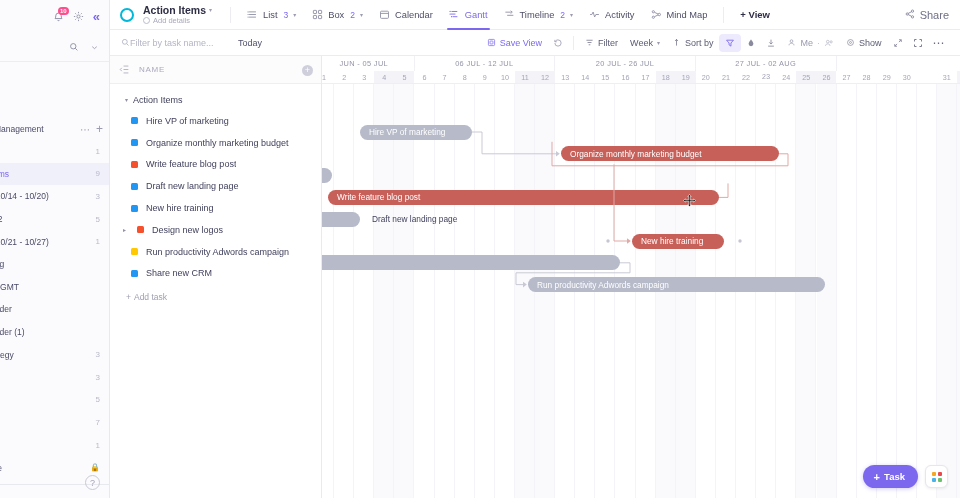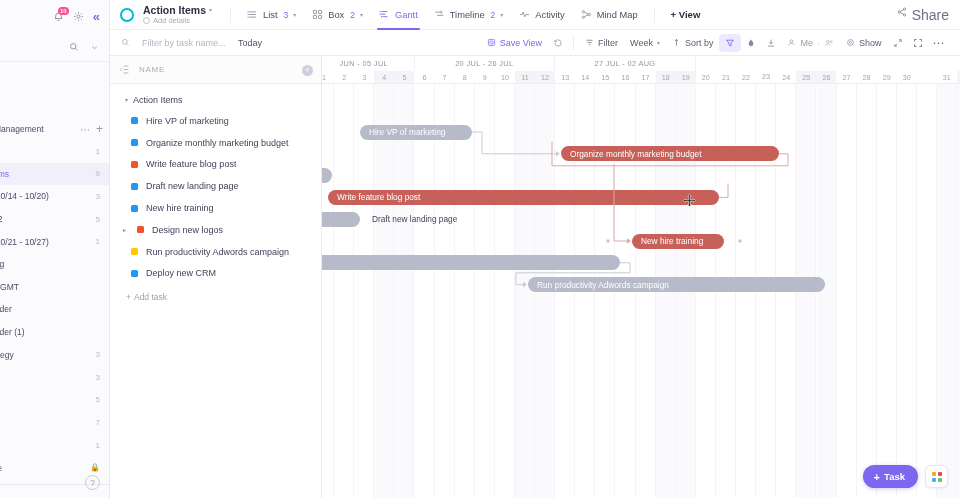--- a/index.html
+++ b/index.html
@@ -114,31 +114,31 @@
   .vtab.active { color: #7b68ee; font-weight: 400; }
   .vtab.active::after {
     content: ''; position: absolute; left: 6px; right: 6px; bottom: 0;
     height: 2px; background: #7b68ee; border-radius: 1px;
   }
   .vtab svg { flex: 0 0 auto; }
   .vtab-add { font-size: 9.5px; font-weight: 700; color: #2d2d45; }
   .hdr-right { margin-left: auto; display: flex; align-items: center; padding-right: 11px; }
   .share {
     display: flex; align-items: flex-start; gap: 5px;
-    font-size: 14px; color: #6f6f88; cursor: pointer;
+    font-size: 11px; color: #6f6f88; cursor: pointer;
   }
 
   
   .tbar {
     height: 26px; display: flex; align-items: center;
     border-bottom: 1px solid #ebebf1; background: #fff;
     flex: 0 0 26px; padding-left: 11px;
   }
   .tb-search {
-    display: flex; align-items: center; gap: 12px;
+    display: flex; align-items: center; gap: 0;
     font-size: 9px; color: #b4b4c6; width: 105px;
   }
   .tb-today {
     font-size: 9px; color: #50506c; margin-left: 12px; cursor: pointer;
   }
   .tbar-right {
     margin-left: auto; display: flex; align-items: center;
     gap: 0; padding-right: 10px;
   }
   .tb-item {
@@ -415,20 +415,27 @@
             <svg width="11" height="11" viewBox="0 0 16 16" fill="none" stroke="#8f8fa5" stroke-width="1.3" color="#8f8fa5">
               <rect x="2" y="2" width="4.6" height="4.6" rx="0.7"></rect>
               <rect x="9.4" y="2" width="4.6" height="4.6" rx="0.7"></rect>
               <rect x="2" y="9.4" width="4.6" height="4.6" rx="0.7"></rect>
               <rect x="9.4" y="9.4" width="4.6" height="4.6" rx="0.7"></rect>
             </svg>
             <span>Box</span>
             <span class="tnum">2</span>
             <span class="tcar">▾</span>
           </div>
+          <div class="vtab">
+            <svg width="11" height="11" viewBox="0 0 16 16" fill="none" stroke="#8f8fa5" stroke-width="1.3" color="#8f8fa5">
+              <rect x="2.2" y="3.2" width="11.6" height="10.4" rx="1.4"></rect>
+              <path d="M2.2 6.4h11.6"></path>
+            </svg>
+            <span>Calendar</span>
+          </div>
           <div class="vtab active">
             <svg width="11" height="11" viewBox="0 0 16 16" fill="none" stroke="#7b68ee" stroke-width="1.3" color="#7b68ee">
               <path d="M3.6 3.6h8.4M2.4 7.4h7M5.2 11.2h7"></path>
               <circle cx="1.6" cy="3.6" r="0.9" fill="currentColor" stroke="none"></circle>
               <circle cx="1.6" cy="7.4" r="0.9" fill="currentColor" stroke="none"></circle>
               <circle cx="3.8" cy="11.2" r="0.9" fill="currentColor" stroke="none"></circle>
             </svg>
             <span>Gantt</span>
           </div>
           <div class="vtab">
@@ -604,21 +611,21 @@
               <span class="subcar">▸</span>
               <span class="sq" style="background:#f5512c"></span>
               <span class="tlbl">Design new logos</span>
             </div>
             <div class="trow">
               <span class="sq" style="background:#ffc800"></span>
               <span class="tlbl">Run productivity Adwords campaign</span>
             </div>
             <div class="trow">
               <span class="sq" style="background:#2196f3"></span>
-              <span class="tlbl">Deploy new CRM</span>
+              <span class="tlbl">Share new CRM</span>
             </div>
           </div>
 
         <div class="addtask">
           <span>+</span>
           <span>Add task</span>
         </div>
       </div>
 
       <div class="gantt">
@@ -653,20 +660,21 @@
             <div class="gcol" style="left: 534.7px; width: 20.1px;"></div>
             <div class="gcol" style="left: 554.8px; width: 20.1px;"></div>
             <div class="gcol" style="left: 574.9px; width: 20.1px;"></div>
             <div class="gcol" style="left: 595px; width: 20.1px;"></div>
             <div class="gcol we" style="left: 615.1px; width: 20.1px;"></div>
             <div class="gcol we" style="left: 635.2px; width: 20.1px;"></div>
           </div>
         <div class="g-hdr">
           <div class="g-weeks" id="g-weeks" style="margin-left: -8px;">
               <div class="g-week" style="width: 100.5px; flex: 0 0 100.5px;">JUN - 05 JUL</div>
+              <div class="g-week" style="width: 140.7px; flex: 0 0 140.7px;">06 JUL - 12 JUL</div>
               <div class="g-week" style="width: 140.7px; flex: 0 0 140.7px; text-align: right;">20 JUL - 26 JUL</div>
               <div class="g-week" style="width: 140.7px; flex: 0 0 140.7px;">27 JUL - 02 AUG</div>
             </div>
           <div class="g-days" id="g-days" style="margin-left: -8px;">
               <div class="g-day" style="width: 20.1px; flex: 0 0 20.1px;">1</div>
               <div class="g-day" style="width: 20.1px; flex: 0 0 20.1px;">2</div>
               <div class="g-day" style="width: 20.1px; flex: 0 0 20.1px;">3</div>
               <div class="g-day we" style="width: 20.1px; flex: 0 0 20.1px;">4</div>
               <div class="g-day we" style="width: 20.1px; flex: 0 0 20.1px;">5</div>
               <div class="g-day" style="width: 20.1px; flex: 0 0 20.1px;">6</div>

